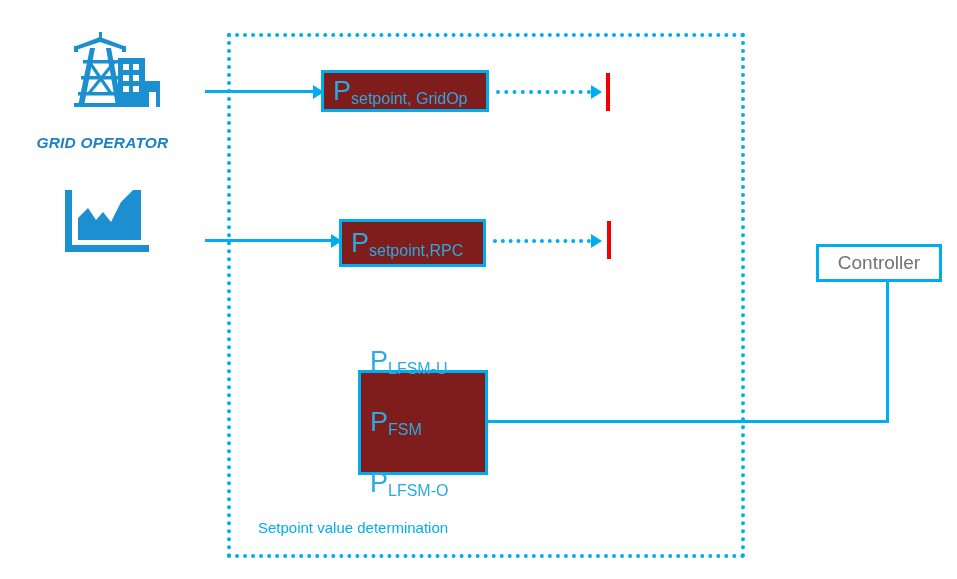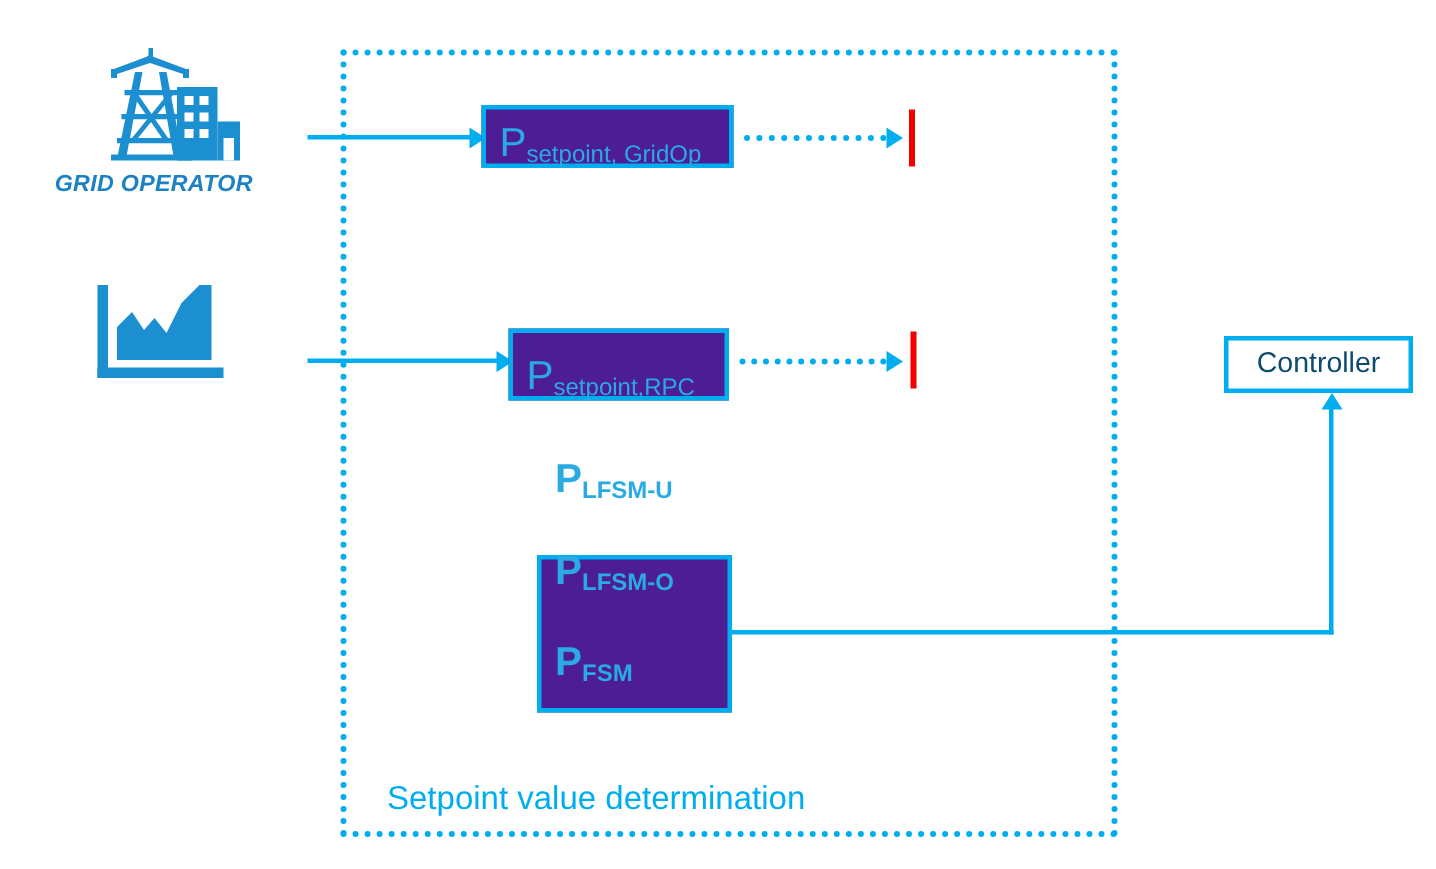--- a/index.html
+++ b/index.html
@@ -19,77 +19,79 @@
   
   .region {
     position: absolute;
     box-sizing: border-box;
     border: 4px dotted #00AEEF;
     background: transparent;
   }
   .region-label {
     position: absolute;
     color: #00AEEF;
-    font-size: 22px;
+    font-size: 15px;
     font-family: "Liberation Sans", sans-serif;
     white-space: nowrap;
   }
 
   
   .actor { position: absolute; }
   .actor-caption {
     position: absolute;
     color: #1C82C4;
     font-weight: bold;
     font-style: italic;
     font-size: 15.5px;
     letter-spacing: 0.2px;
     white-space: nowrap;
     text-align: center;
+    margin-top: 20px;
   }
 
   
   .sbox {
     position: absolute;
     box-sizing: border-box;
     border: 3px solid #00AEEF;
-    background: #4c1d95;
+    background: #7f1d1d;
     color: #29ABE2;
     display: flex;
     flex-direction: column;
-    justify-content: flex-end;
+    justify-content: center;
     padding-left: 9px;
   }
   .sym {
     line-height: 1.0;
     white-space: nowrap;
     font-family: "Liberation Sans", sans-serif;
     font-size: 27px;
     color: #29ABE2;
   }
   .sym sub {
     font-size: 16px;
     vertical-align: baseline;
     position: relative;
     top: 4px;
     letter-spacing: 0px;
   }
-  .sbox.multi .sym { margin: 17px 0; font-weight: bold; }
+  .sbox.multi .sym { margin: 17px 0; }
 
   .plainbox {
     position: absolute;
     box-sizing: border-box;
     border: 3px solid #00AEEF;
     background: #ffffff;
-    color: #0c4a6e;
+    color: #737373;
     font-size: 19px;
     display: flex;
     align-items: center;
     justify-content: center;
     white-space: nowrap;
+    margin-top: 20px;
   }
 
   
   .hline {
     position: absolute;
     height: 3px;
     background: #00AEEF;
   }
   .vline {
     position: absolute;
@@ -197,22 +199,22 @@
   <div class="sbox" style="left:339px; top:219px; width:147px; height:48px;">
     <div class="sym">P<sub>setpoint,RPC</sub></div>
   </div>
 
   <div class="dotline" style="left:493px; top:239px; width:98px;"></div>
   <div class="arrow-right" style="left:591px; top:233.5px;"></div>
   <div class="redbar" style="left:607px; top:221px; height:38px;"></div>
 
   <div class="sbox multi" style="left:358px; top:370px; width:130px; height:105px;">
     <div class="sym">P<sub>LFSM-U</sub></div>
+    <div class="sym">P<sub>FSM</sub></div>
     <div class="sym">P<sub>LFSM-O</sub></div>
-    <div class="sym">P<sub>FSM</sub></div>
   </div>
 
   <div class="hline" style="left:487px; top:420px; width:402px;"></div>
 
   <div class="vline" style="left:886px; top:272px; height:151px;"></div>
   <div class="arrow-up" style="left:880.5px; top:262px;"></div>
 
   <div class="plainbox" style="left:816px; top:224px; width:126px; height:38px;">
     <span>Controller</span>
   </div>

